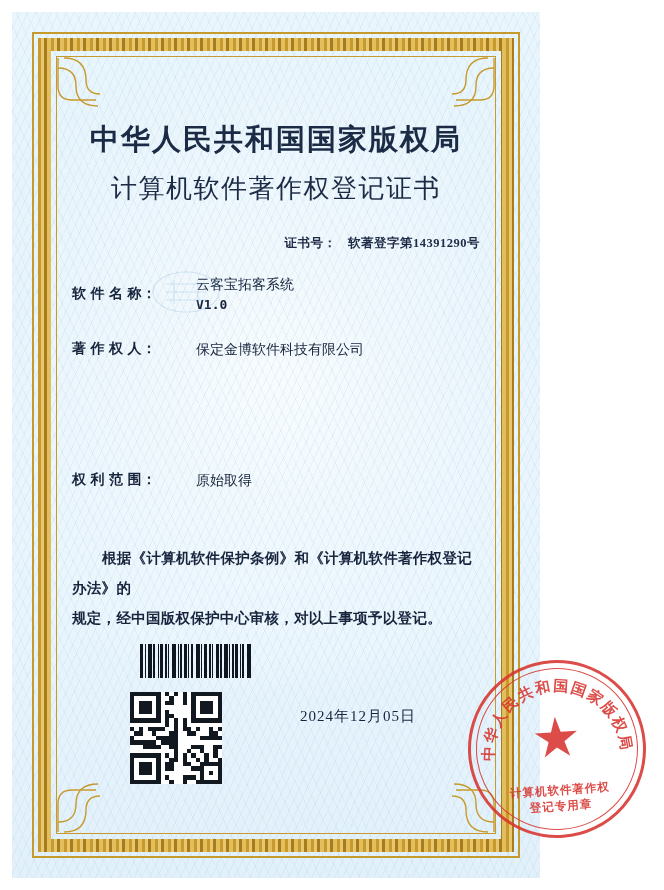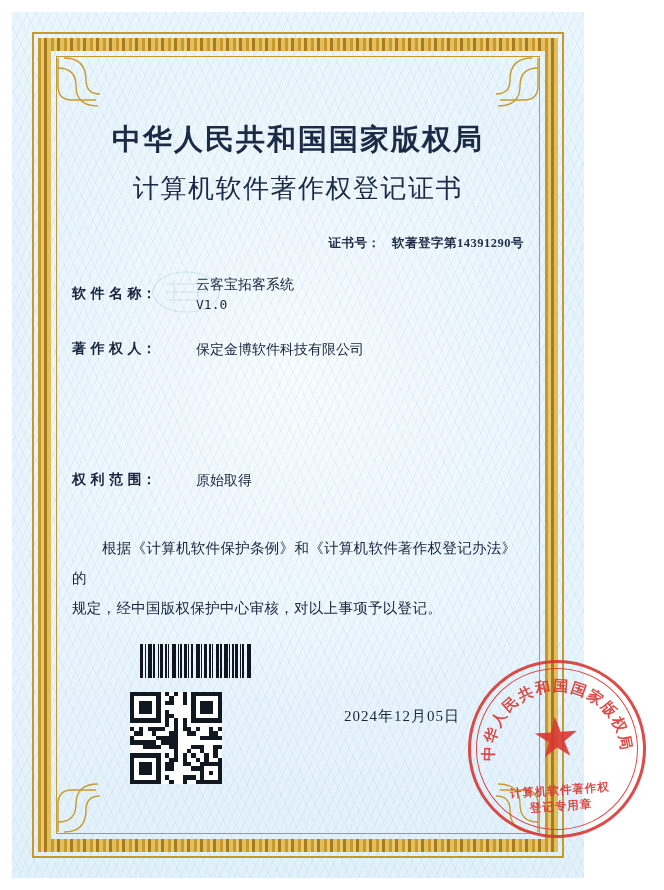--- a/index.html
+++ b/index.html
@@ -16,21 +16,21 @@
     height: 890px;
     overflow: hidden;
     background: #ffffff;
   }
 
   
   .cert {
     position: absolute;
     left: 12px;
     top: 12px;
-    width: 572px;
+    width: 528px;
     height: 866px;
     background:
       linear-gradient(180deg, #eaf6fc 0%, #e4f2fb 35%, #e9f5fd 70%, #e2f0fa 100%);
     box-sizing: border-box;
   }
   
   .cert::before {
     content: "";
     position: absolute;
     inset: 0;
@@ -143,30 +143,32 @@
     letter-spacing: 0.5px;
   }
   .row .v {
     flex: 1;
     line-height: 1.5;
   }
   .row .v .sub {
     font-family: "DejaVu Sans Mono", "Liberation Mono", monospace;
     font-size: 13px;
     display: block;
+    font-weight: bold;
   }
   .gap-lg { height: 86px; }
   .gap-md { height: 20px; }
 
   .para {
-    margin-top: 18px;
+    margin-top: 28px;
     font-size: 14.5px;
     color: #17243c;
     line-height: 2.1;
     letter-spacing: 0.3px;
+    font-weight: bold;
   }
   .para p { margin: 0; }
   .para .indent { text-indent: 30px; }
 
   
   .barcode {
     position: absolute;
     left: 68px;
     top: 572px;
     width: 126px;

